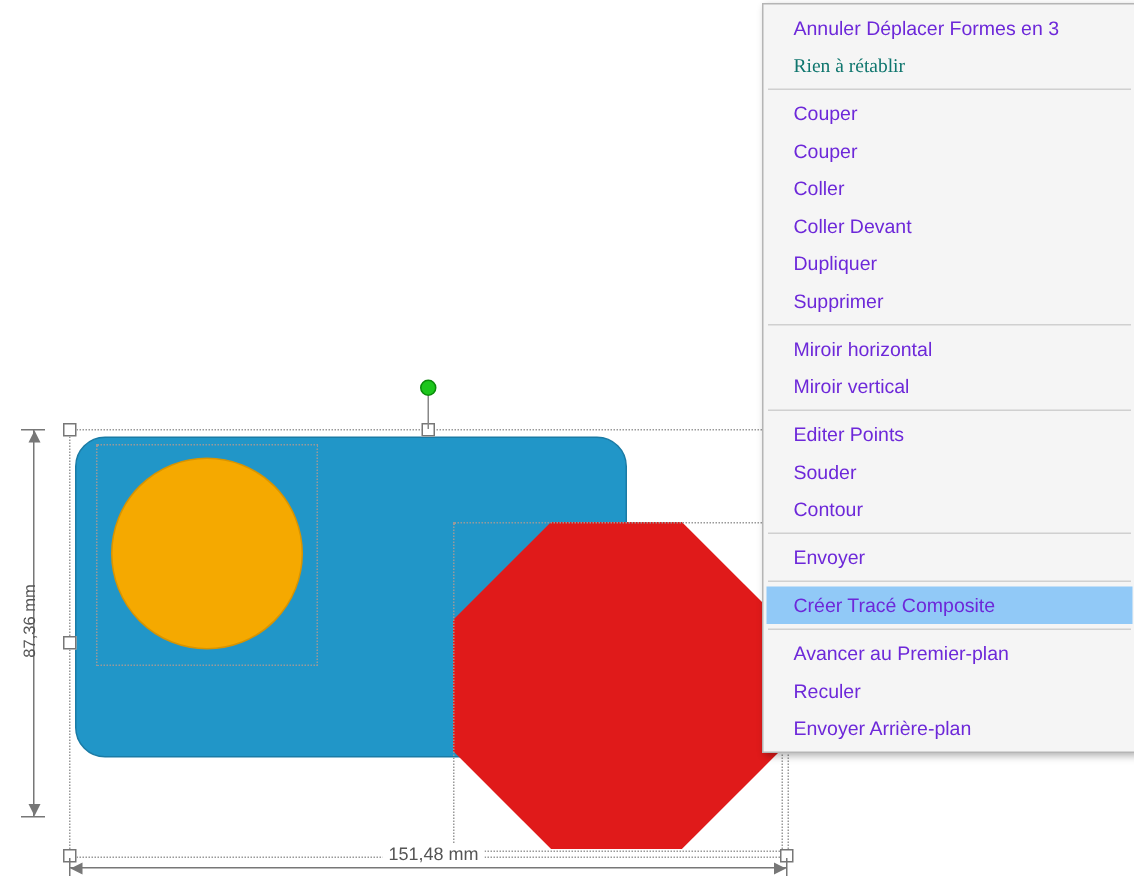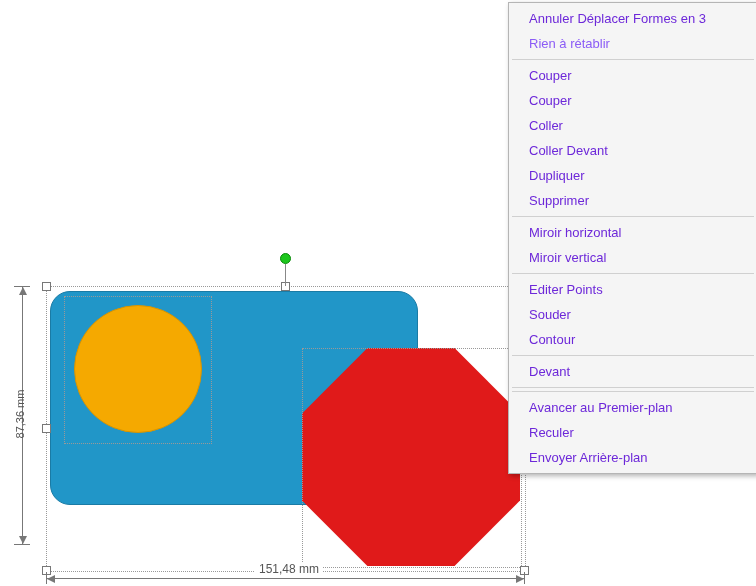--- a/index.html
+++ b/index.html
@@ -101,21 +101,22 @@
   box-shadow: 2px 2px 5px rgba(0,0,0,0.3);
   padding: 3px 2px;
 }
 .menu-item {
   padding: 4px 20px 4px 18px;
   color: #6d28d9;
   cursor: default;
   line-height: 17px;
 }
 .menu-item.disabled {
-  color: #8b5cf6;
+  color: #0f766e;
+  font-family: Liberation Serif, serif;
 }
 .menu-item.highlight {
   background: #91c9f7;
 }
 .menu-sep {
   height: 1px;
   background: #d0d0d0;
   margin: 3px 1px;
 }
 </style>
@@ -171,19 +172,20 @@
     <div class="menu-item">Dupliquer</div>
     <div class="menu-item">Supprimer</div>
     <div class="menu-sep"></div>
     <div class="menu-item">Miroir horizontal</div>
     <div class="menu-item">Miroir vertical</div>
     <div class="menu-sep"></div>
     <div class="menu-item">Editer Points</div>
     <div class="menu-item">Souder</div>
     <div class="menu-item">Contour</div>
     <div class="menu-sep"></div>
-    <div class="menu-item">Devant</div>
+    <div class="menu-item">Envoyer</div>
     <div class="menu-sep"></div>
+    <div class="menu-item highlight">Créer Tracé Composite</div>
     <div class="menu-sep"></div>
     <div class="menu-item">Avancer au Premier-plan</div>
     <div class="menu-item">Reculer</div>
     <div class="menu-item">Envoyer Arrière-plan</div>
   </div>
 
 </body></html>

